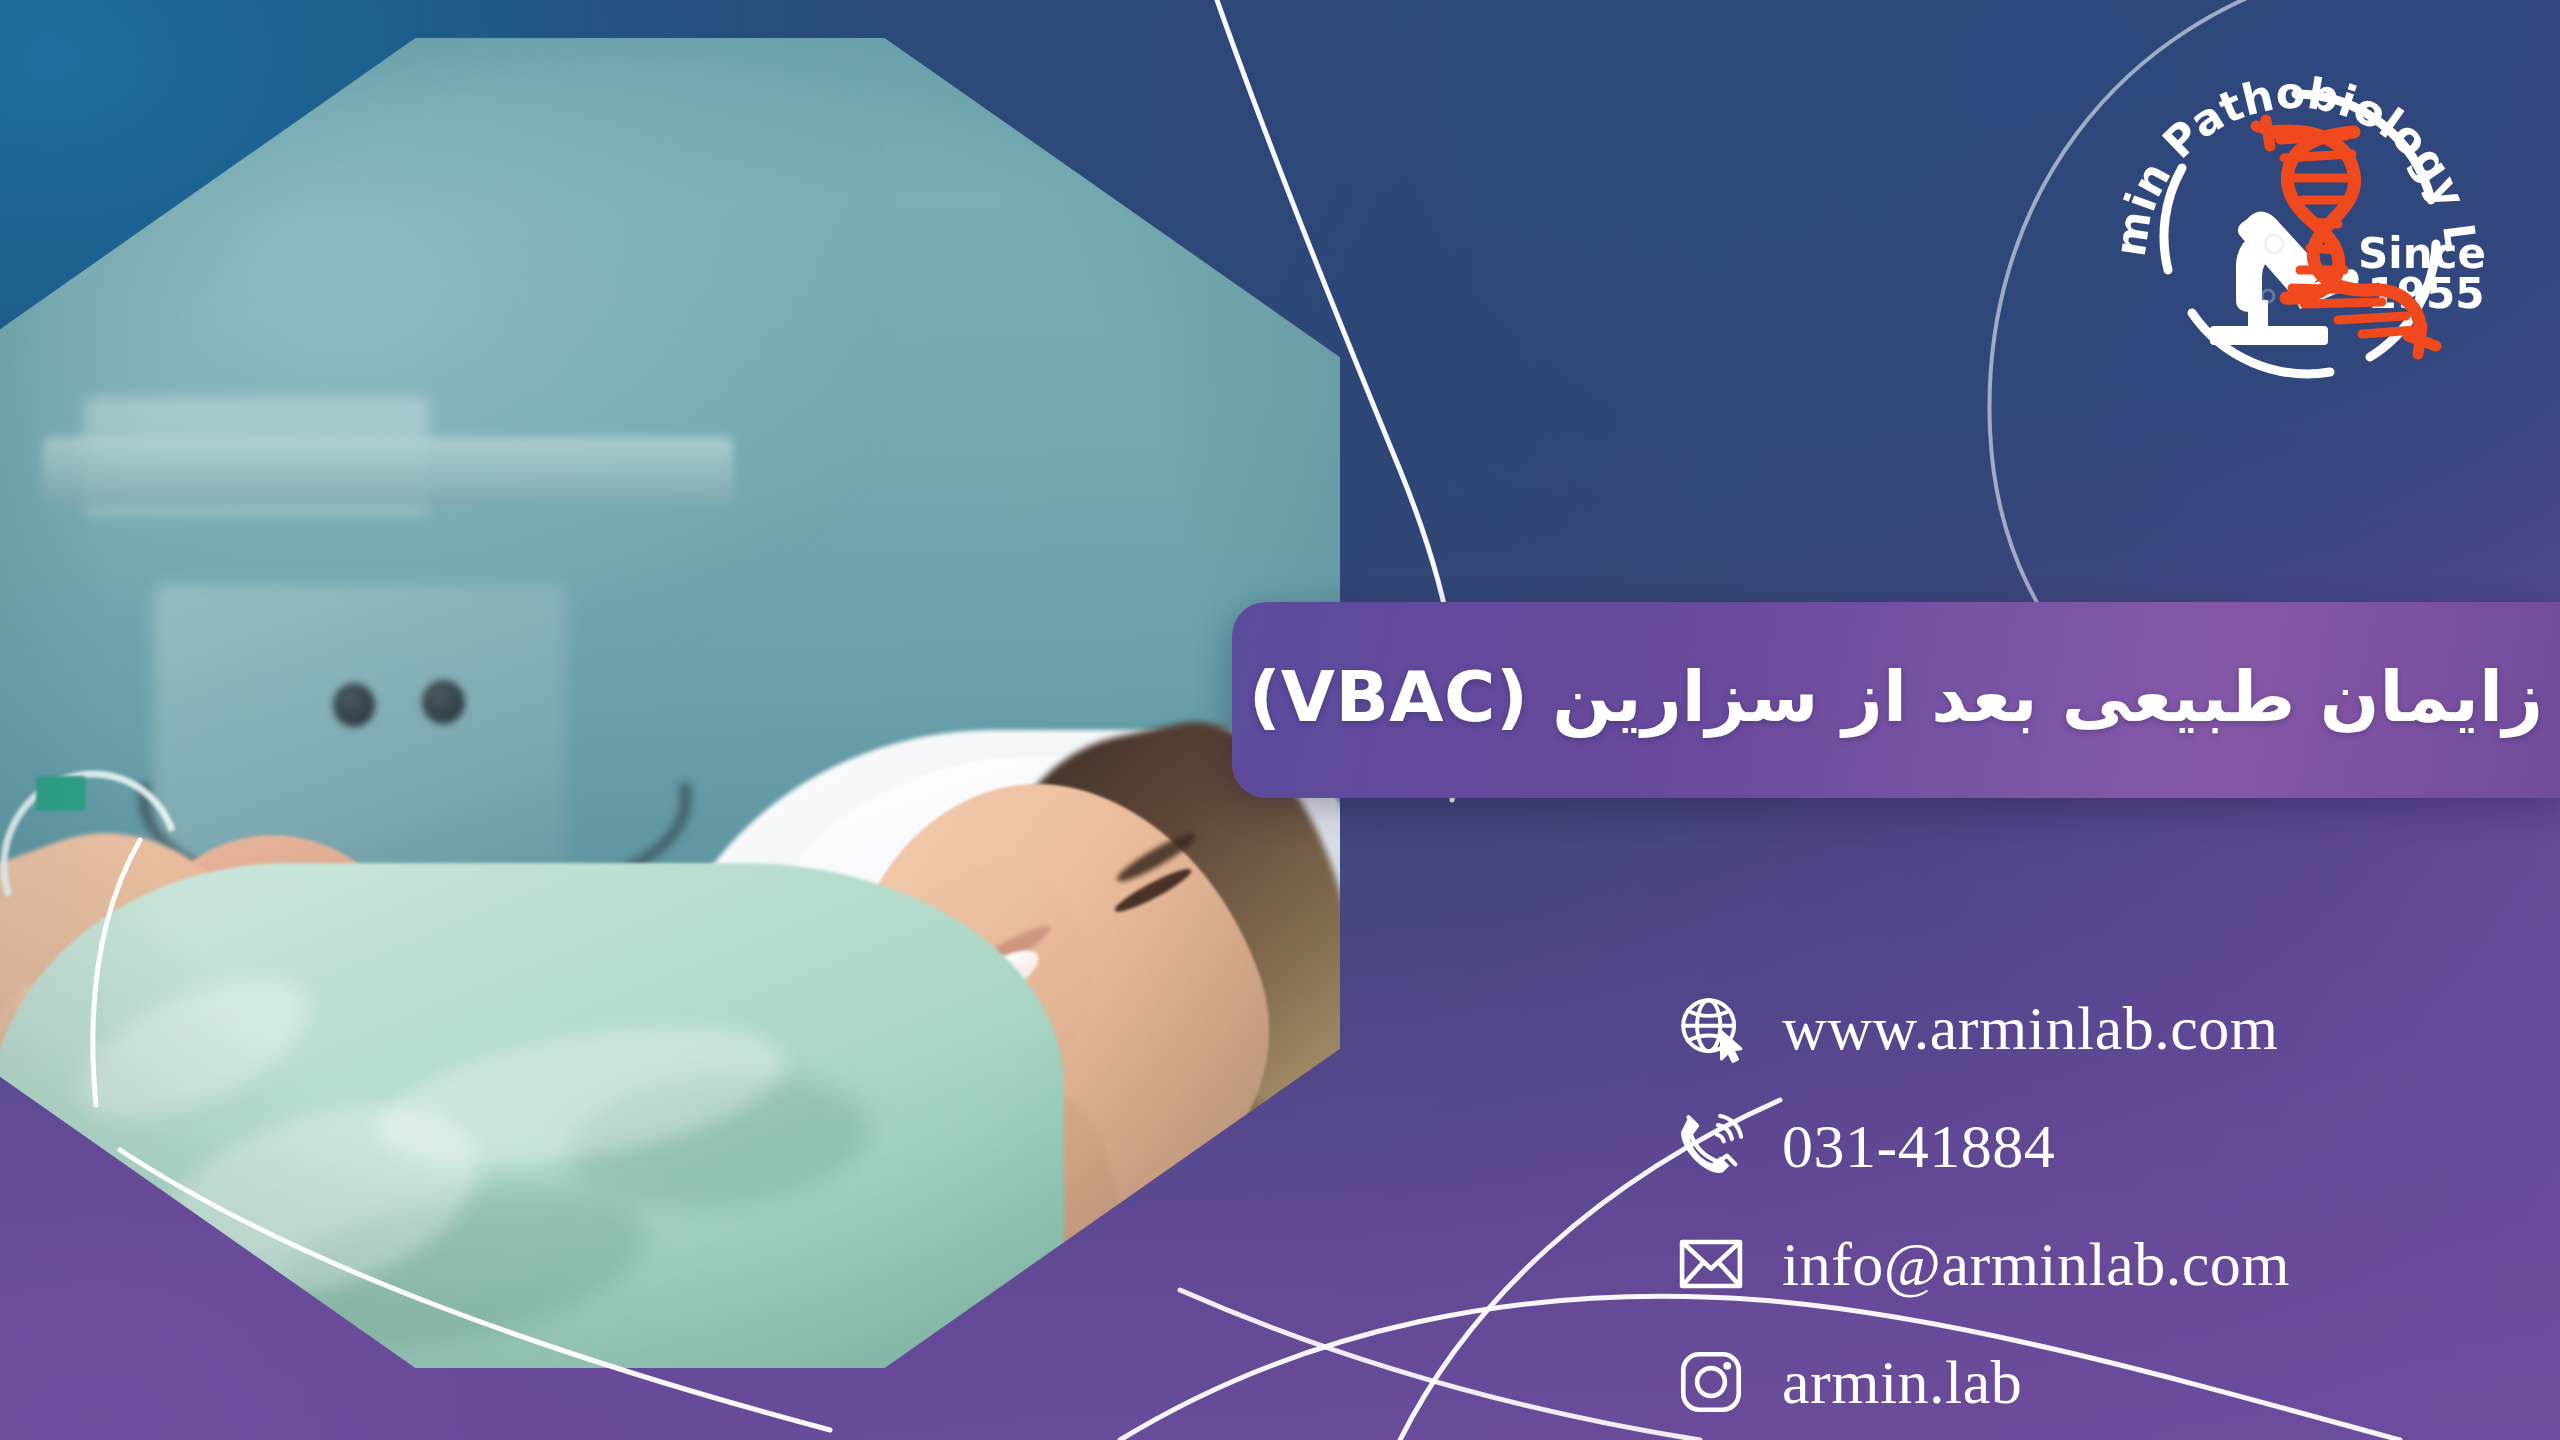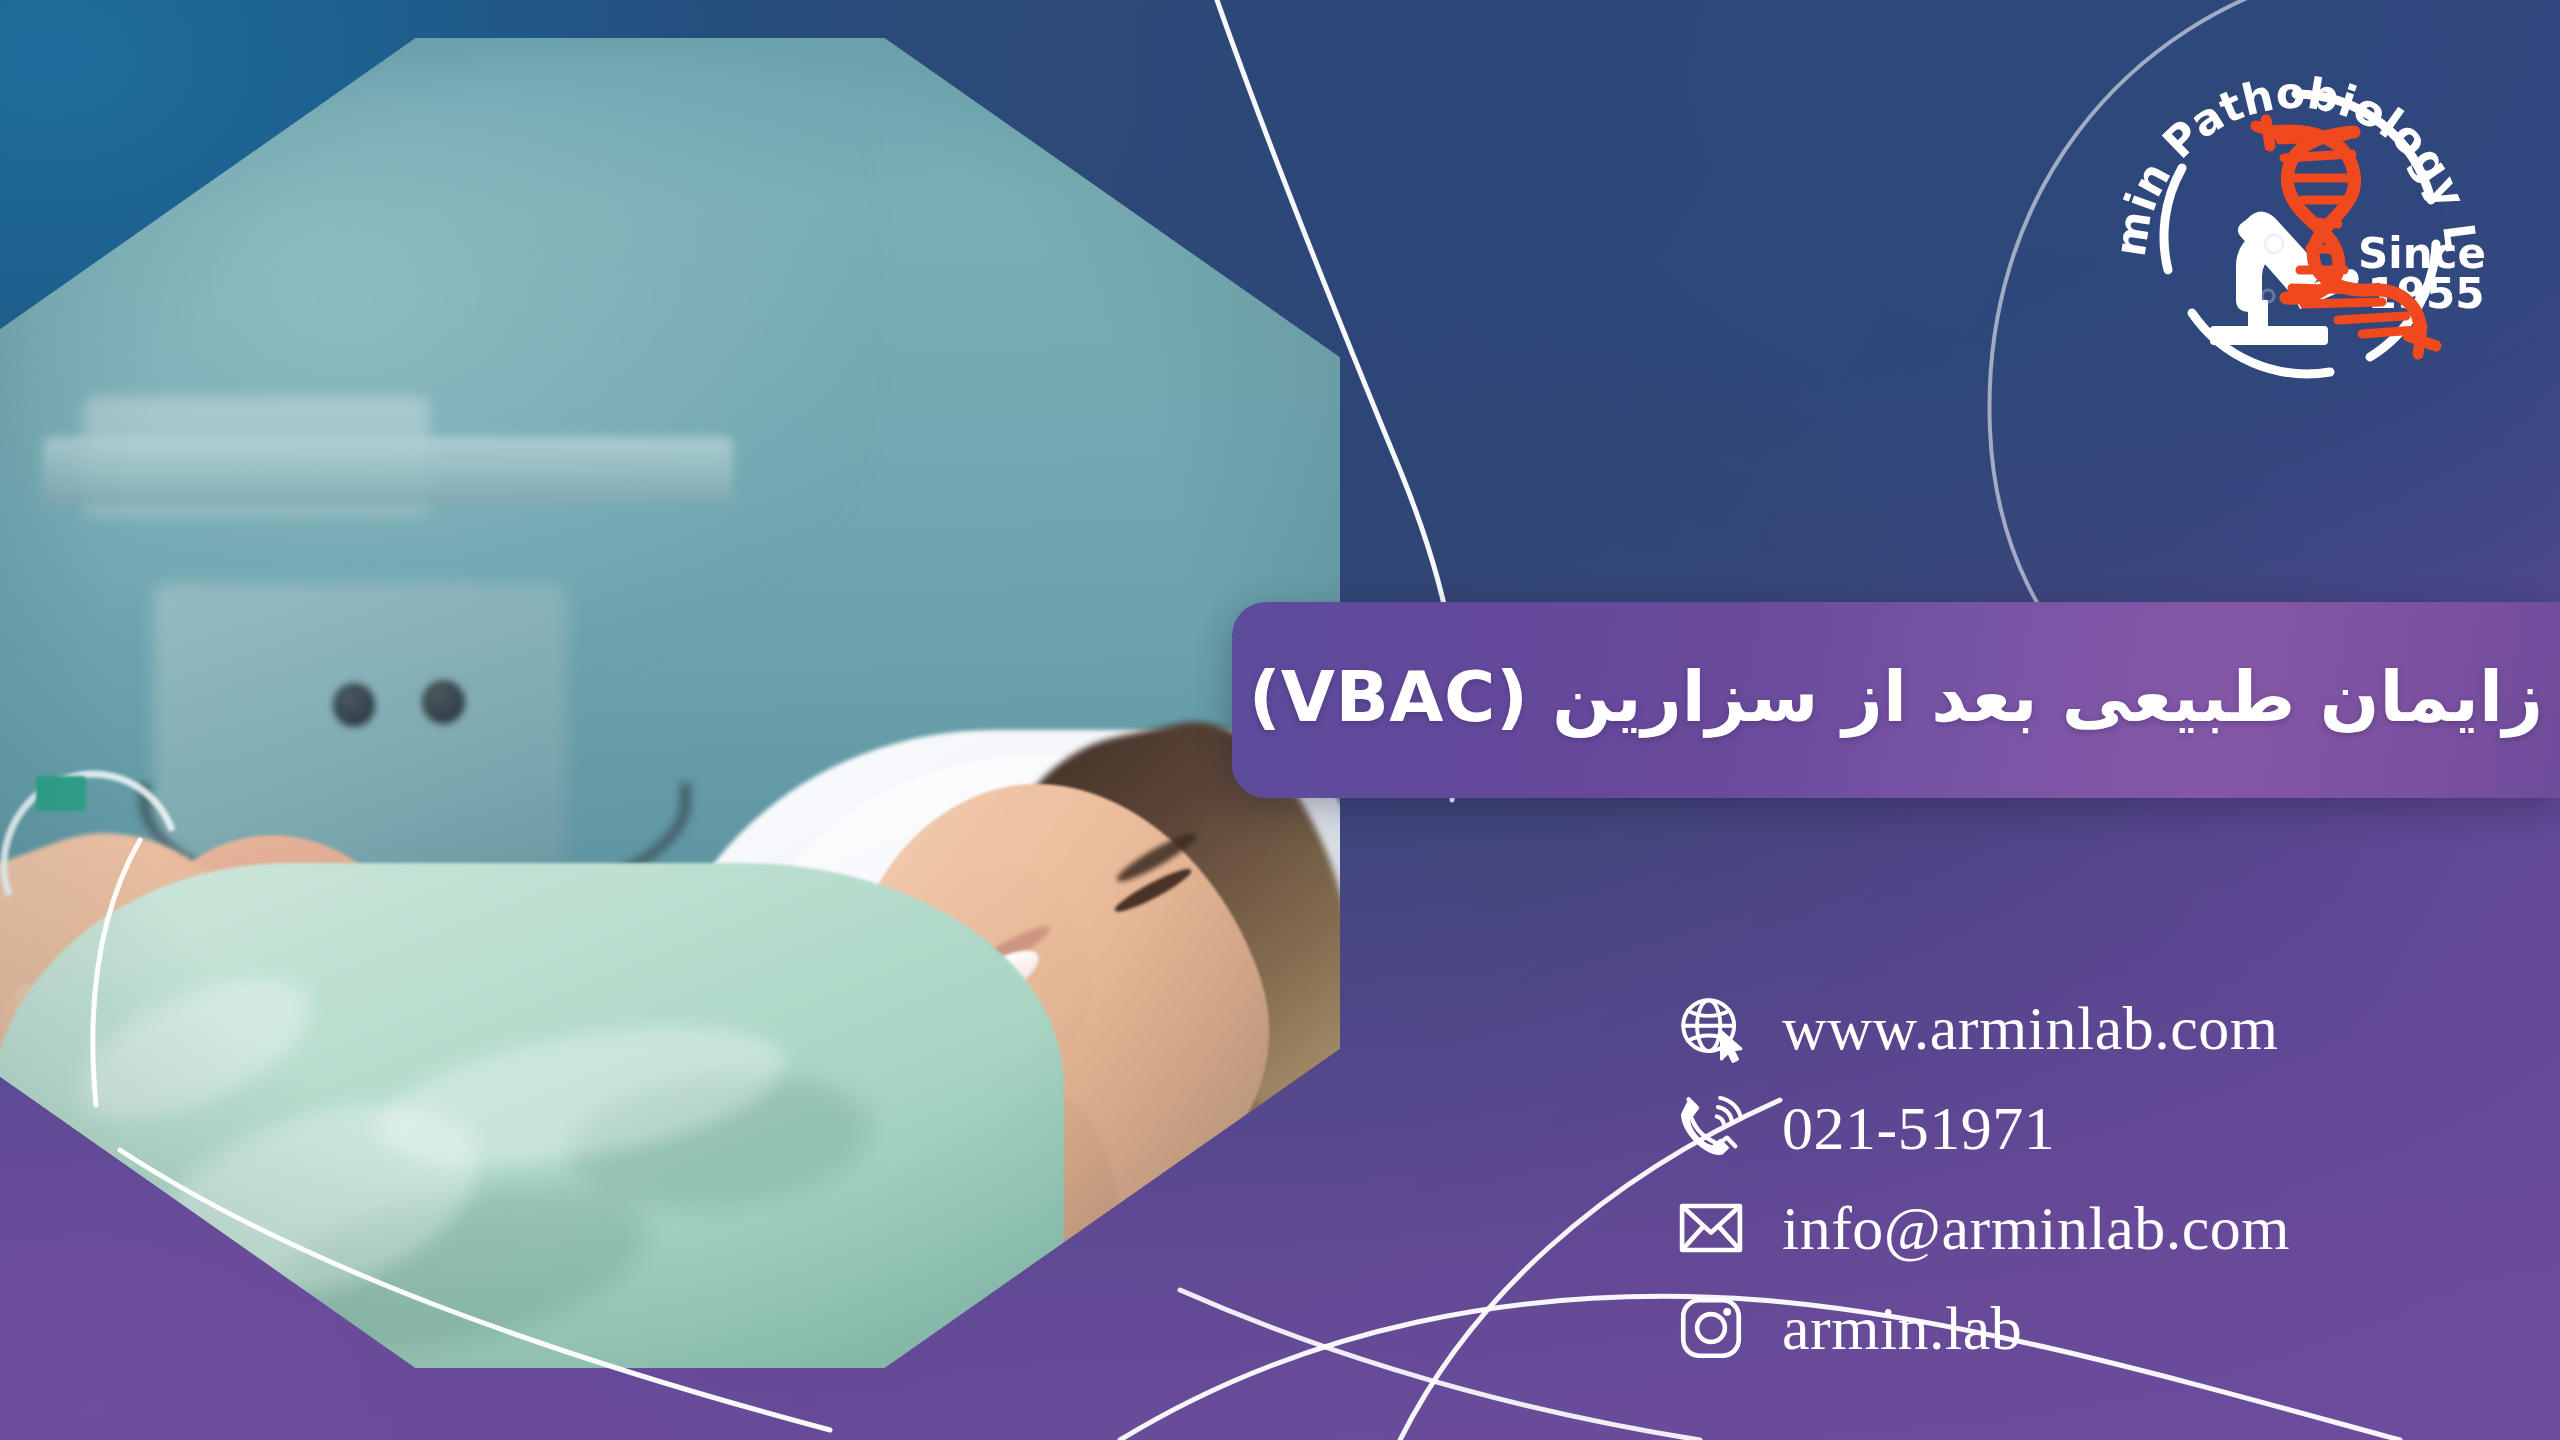--- a/index.html
+++ b/index.html
@@ -298,21 +298,21 @@
     width:452px; height:452px;
   }
   .logo svg{ width:100%; height:100%; display:block; }
 
   
   .contact{
     position:absolute;
     right:46px; top:980px;
     width:840px;
     display:flex; flex-direction:column;
-    gap:4px;
+    gap:22px;
   }
   .contact-row{
     display:flex; align-items:center; justify-content:flex-end;
     gap:34px; height:96px;
   }
   .contact-text{
     color:#ffffff;
     font-size:62px;
     line-height:1;
     font-family:"Liberation Serif","DejaVu Serif",serif;
@@ -484,21 +484,21 @@
           <ellipse cx="30" cy="30" rx="10" ry="22"></ellipse>
           <line x1="8" y1="30" x2="52" y2="30"></line>
           <path d="M 12 17 Q 30 26 48 17"></path>
           <path d="M 12 43 Q 30 34 48 43"></path>
           <path d="M 41 35 L 41 59 L 47 53 L 51 61 L 55 59 L 51 51 L 58 50 Z" fill="#ffffff" stroke="#ffffff" stroke-width="2.4" stroke-linejoin="round"></path>
         </svg>
       </span>
     </div>
 
     <div class="contact-row">
-      <span class="contact-text">021-51971</span>
+      <span class="contact-text">031-41884</span>
       <span class="contact-icon">
         <svg viewBox="0 0 64 64" fill="none" stroke="#ffffff" stroke-width="4" stroke-linecap="round" stroke-linejoin="round">
           <path d="M 18 10 L 26 18 L 20 26 C 20 26 24 36 30 42 C 36 48 46 52 46 52 L 54 46 L 62 54" transform="translate(-4,-2) scale(0.92)"></path>
           <path d="M 12 8 L 20 16 L 14 23 C 13 31 22 44 33 47 L 40 41 L 48 49 L 42 55 C 28 58 6 36 6 20 Z" fill="#ffffff" stroke="none"></path>
           <path d="M 38 14 A 14 14 0 0 1 50 26" stroke-width="3.6"></path>
           <path d="M 37 22 A 8 8 0 0 1 43 28" stroke-width="3.6"></path>
           <path d="M 40 6 A 22 22 0 0 1 58 24" stroke-width="3.6"></path>
         </svg>
       </span>
     </div>

